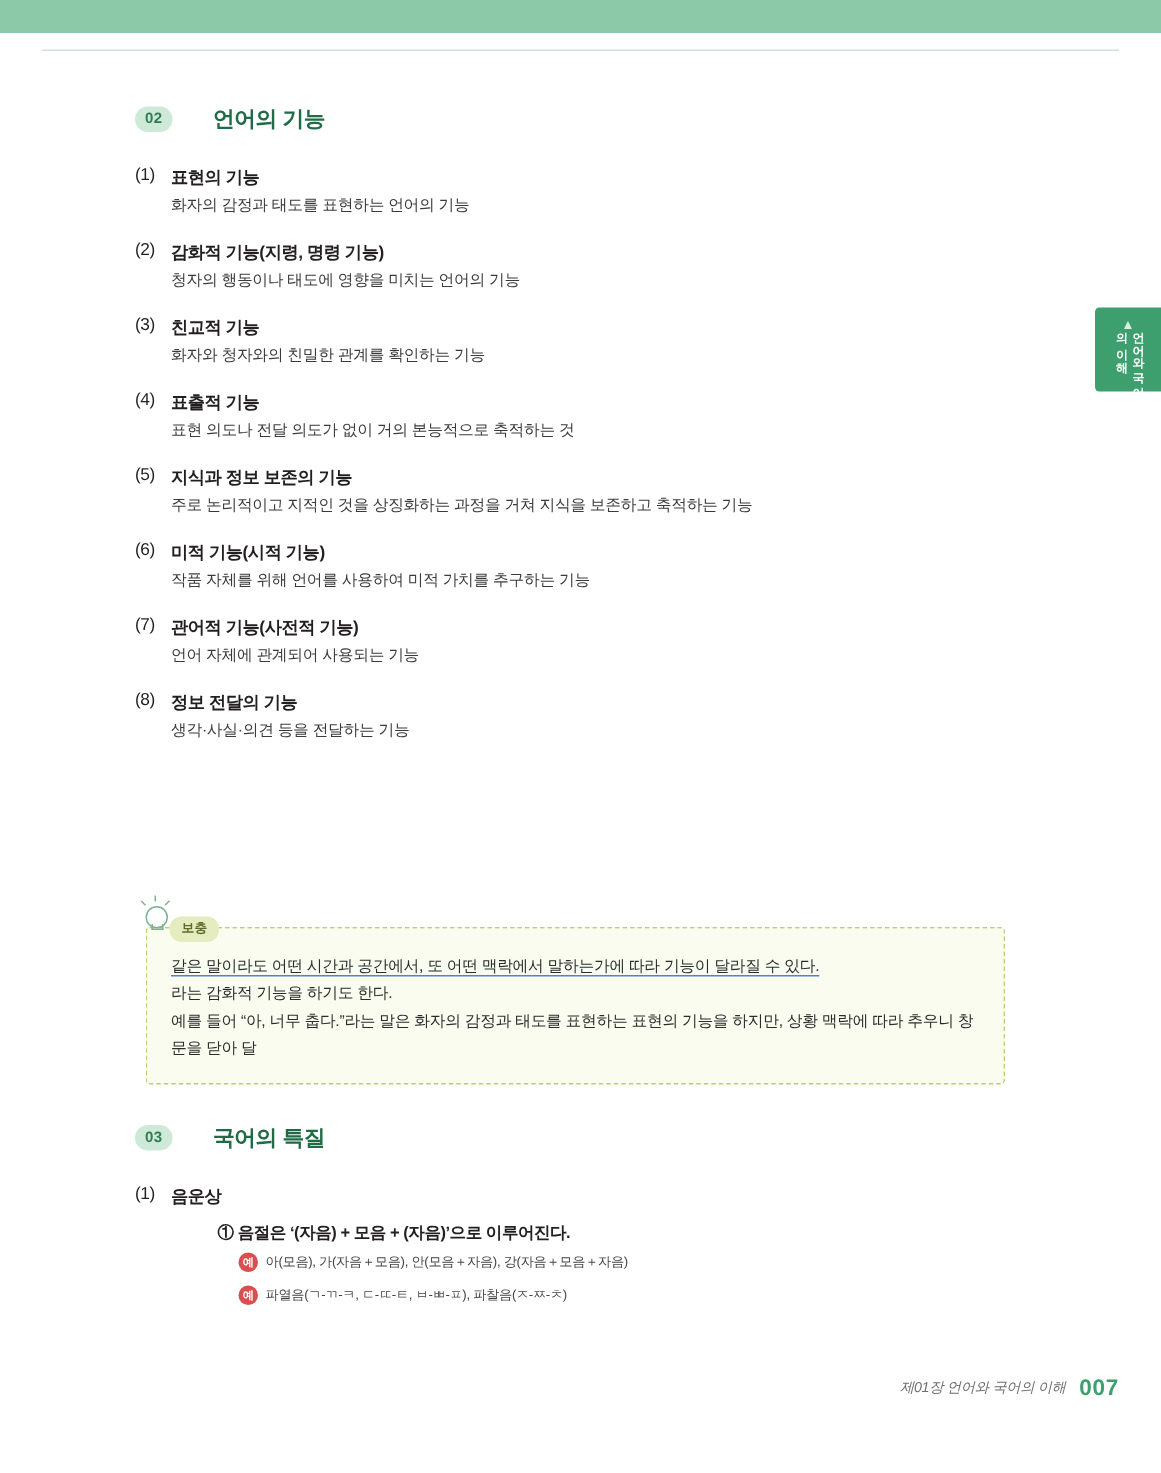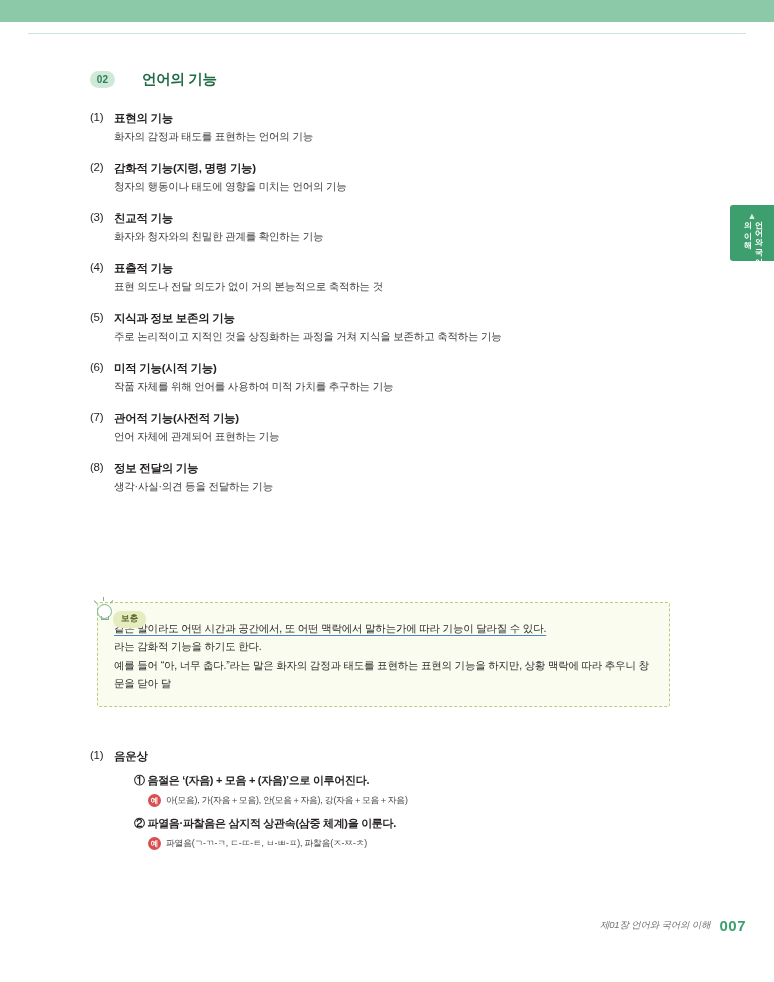--- a/index.html
+++ b/index.html
@@ -169,21 +169,21 @@
     position: absolute;
     background: #7bb48f;
     width: 1.4px;
     height: 4px;
   }
   .bulb .r1 { left: 10px; top: -1px; }
   .bulb .r2 { left: 2px;  top: 2px; transform: rotate(-45deg); }
   .bulb .r3 { left: 18px; top: 2px; transform: rotate(45deg); }
 
   .tip-box {
-    margin-top: 2px;
+    margin-top: 18px;
     border: 1px dashed #b8cf7a;
     background: #fbfcf0;
     border-radius: 3px;
     padding: 16px 16px 13px 16px;
   }
   .tip-badge {
     position: absolute;
     left: 16px;
     top: 11px;
     background: #e4ecc0;
@@ -201,21 +201,21 @@
     letter-spacing: -0.2px;
   }
   .tip-line.underline {
     text-decoration: underline;
     text-decoration-color: #4a86c8;
     text-underline-offset: 3px;
   }
 
   
   .sub-item {
-    margin-left: 44px;
+    margin-left: 55px;
     margin-top: 9px;
   }
   .sub-head {
     font-size: 11px;
     font-weight: bold;
     letter-spacing: -0.3px;
     color: #231f20;
   }
   .ex-line {
     display: flex;
@@ -331,21 +331,21 @@
         <span>미적 기능(시적 기능)</span>
       </div>
       <div class="item-desc">작품 자체를 위해 언어를 사용하여 미적 가치를 추구하는 기능</div>
     </div>
 
     <div class="item">
       <div class="item-head">
         <span class="item-marker">(7)</span>
         <span>관어적 기능(사전적 기능)</span>
       </div>
-      <div class="item-desc">언어 자체에 관계되어 표현하는 기능</div>
+      <div class="item-desc">언어 자체에 관계되어 사용되는 기능</div>
     </div>
 
     <div class="item">
       <div class="item-head">
         <span class="item-marker">(8)</span>
         <span>정보 전달의 기능</span>
       </div>
       <div class="item-desc">생각·사실·의견 등을 전달하는 기능</div>
     </div>
   </div>
@@ -360,37 +360,40 @@
     </div>
     <div class="tip-box">
       <span class="tip-badge">보충</span>
       <div class="tip-line underline">같은 말이라도 어떤 시간과 공간에서, 또 어떤 맥락에서 말하는가에 따라 기능이 달라질 수 있다.</div>
       <div class="tip-line">라는 감화적 기능을 하기도 한다.</div>
       <div class="tip-line">예를 들어 “아, 너무 춥다.”라는 말은 화자의 감정과 태도를 표현하는 표현의 기능을 하지만, 상황 맥락에 따라 추우니 창문을 닫아 달</div>
     </div>
   </div>
 
   <div class="section section-3">
+    <div class="section-head">
+      <span class="sec-num">03</span>
+      <span class="sec-title">국어의 특질</span>
+    </div>
 
     <div class="item">
       <div class="item-head">
         <span class="item-marker">(1)</span>
         <span>음운상</span>
       </div>
 
       <div class="sub-item">
         <div class="sub-head">① 음절은 ‘(자음) + 모음 + (자음)’으로 이루어진다.</div>
         <div class="ex-line">
           <span class="ex-badge">예</span>
           <span class="ex-text">아(모음), 가(자음＋모음), 안(모음＋자음), 강(자음＋모음＋자음)</span>
         </div>
       </div>
 
       <div class="sub-item">
-        <div class="sub-head">② 파열음·파찰음은 삼지적 상관속(삼중 체계)을 이룬다.</div>
         <div class="ex-line">
           <span class="ex-badge">예</span>
           <span class="ex-text">파열음(ㄱ-ㄲ-ㅋ, ㄷ-ㄸ-ㅌ, ㅂ-ㅃ-ㅍ), 파찰음(ㅈ-ㅉ-ㅊ)</span>
         </div>
       </div>
     </div>
   </div>
 
   <div class="footer">
     <span class="footer-text">제01장  언어와 국어의 이해</span>

